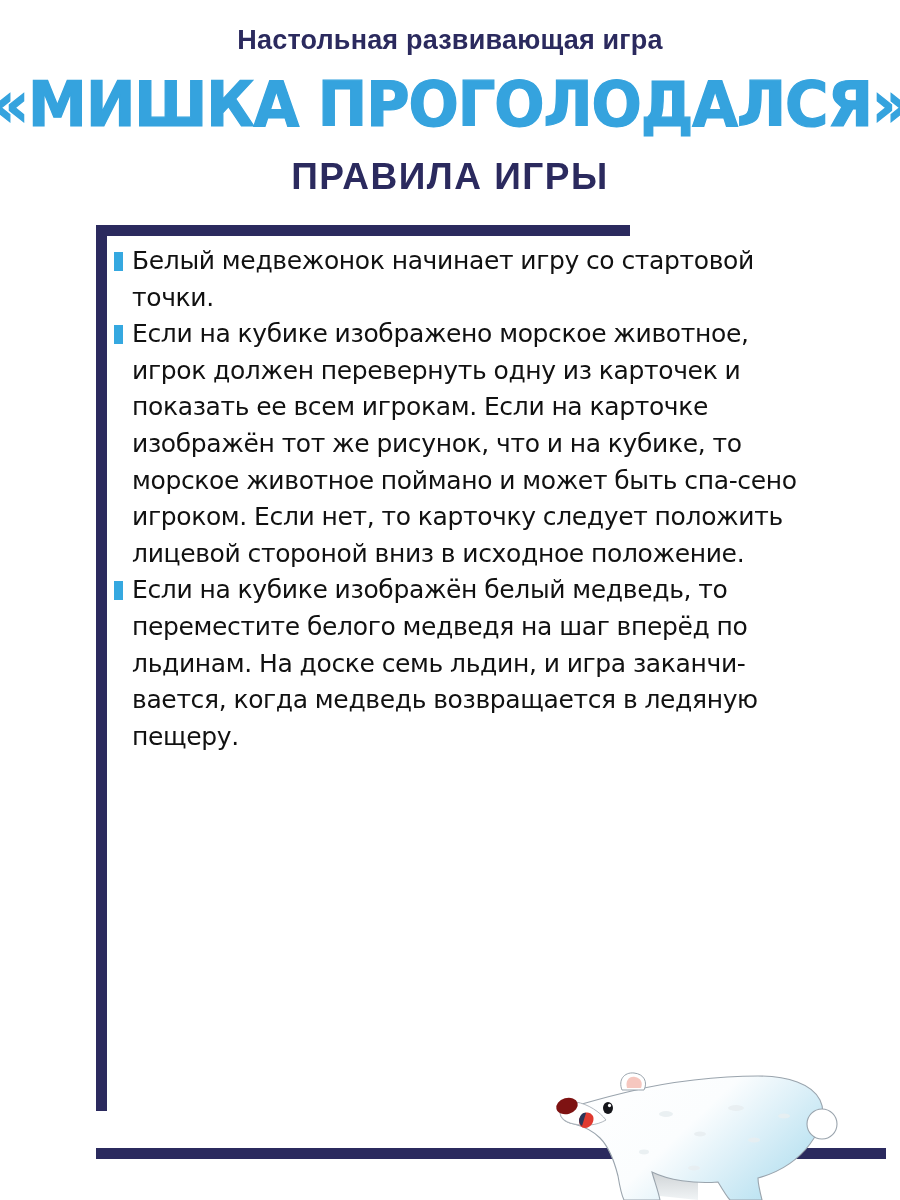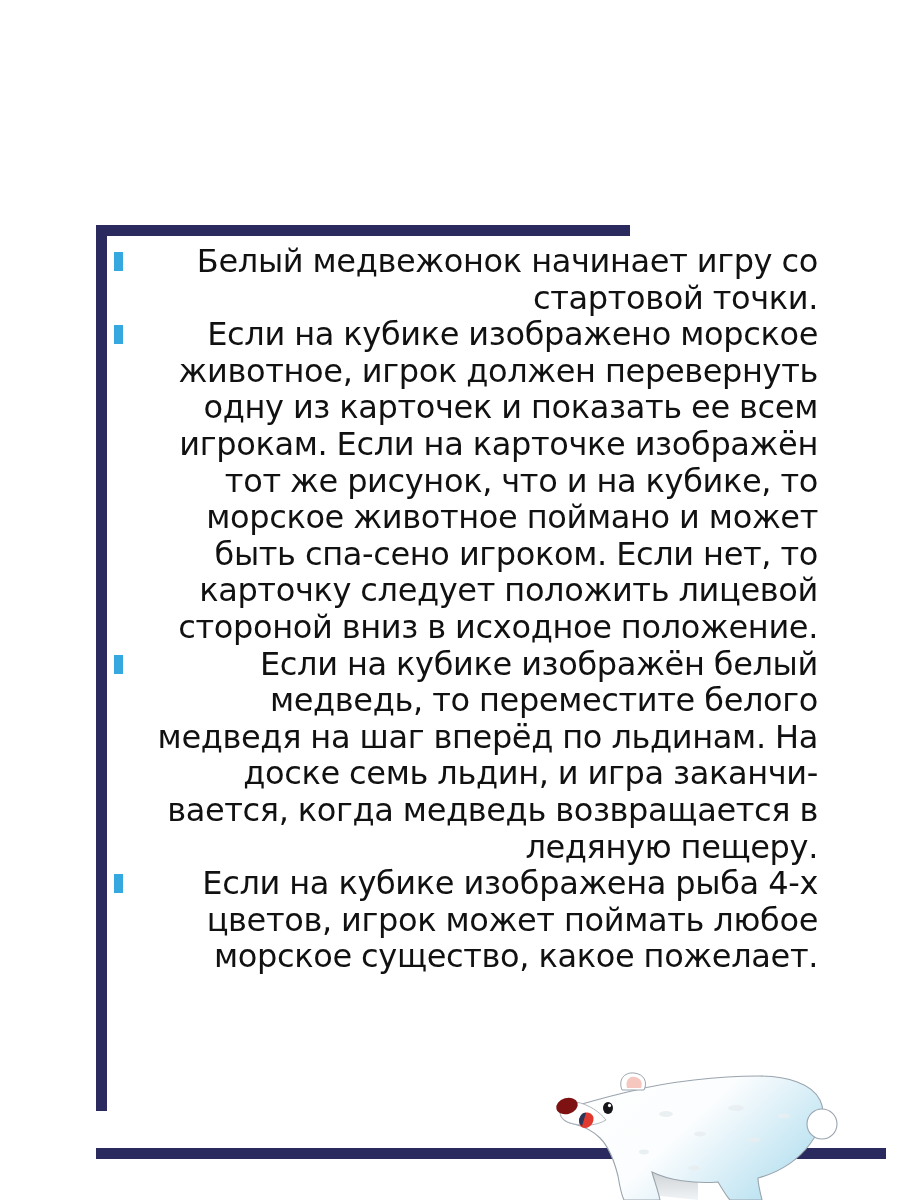--- a/index.html
+++ b/index.html
@@ -90,29 +90,29 @@
     position: absolute;
     left: 112px;
     top: 243px;
     width: 706px;
     list-style: none;
   }
 
   .rule-item {
     position: relative;
     padding-left: 20px;
-    font-size: 32px;
+    font-size: 25px;
     line-height: 36.6px;
     color: #111111;
     font-family: "DejaVu Sans", sans-serif;
     font-weight: 400;
     letter-spacing: -0.35px;
     word-spacing: -0.5px;
     margin-bottom: 0px;
-    text-align: right;
+    text-align: left;
   }
 
   .rule-item::before {
     content: "";
     position: absolute;
     left: 2px;
     top: 9px;
     width: 9px;
     height: 19px;
     background: #35a8e0;
@@ -128,30 +128,34 @@
     overflow: hidden;
     pointer-events: none;
   }
   .bear svg { display: block; }
 </style>
 </head>
 <body>
 
 <div id="page">
 
+  <div class="header">
+    <div class="kicker">Настольная развивающая игра</div>
+    <div class="main-title">«МИШКА ПРОГОЛОДАЛСЯ»</div>
+    <div class="sub-title">ПРАВИЛА ИГРЫ</div>
+  </div>
 
   <div class="frame-top"></div>
   <div class="frame-left"></div>
   <div class="frame-bottom"></div>
 
   <ul class="rules">
     <li class="rule-item">Белый медвежонок начинает игру со стартовой точки.</li>
     <li class="rule-item">Если на кубике изображено морское животное, игрок должен перевернуть одну из карточек и показать ее всем игрокам. Если на карточке изображён тот же рисунок, что и на кубике, то морское животное поймано и может быть спа-сено игроком. Если нет, то карточку следует положить лицевой стороной вниз в исходное положение.</li>
     <li class="rule-item">Если на кубике изображён белый медведь, то переместите белого медведя на шаг вперёд по льдинам. На доске семь льдин, и игра заканчи-вается, когда медведь возвращается в ледяную пещеру.</li>
-    <li class="rule-item">Если на кубике изображена рыба 4-х цветов, игрок может поймать любое морское существо, какое пожелает.</li>
   </ul>
 
   <div class="bear">
     <svg width="352" height="132" viewBox="0 0 352 132" xmlns="http://www.w3.org/2000/svg">
       <defs>
         <linearGradient id="bodyShade" x1="0" y1="0" x2="1" y2="0.5">
           <stop offset="0%" stop-color="#ffffff"></stop>
           <stop offset="55%" stop-color="#fbfdfe"></stop>
           <stop offset="78%" stop-color="#ddf0f8"></stop>
           <stop offset="100%" stop-color="#bfe4f2"></stop>

